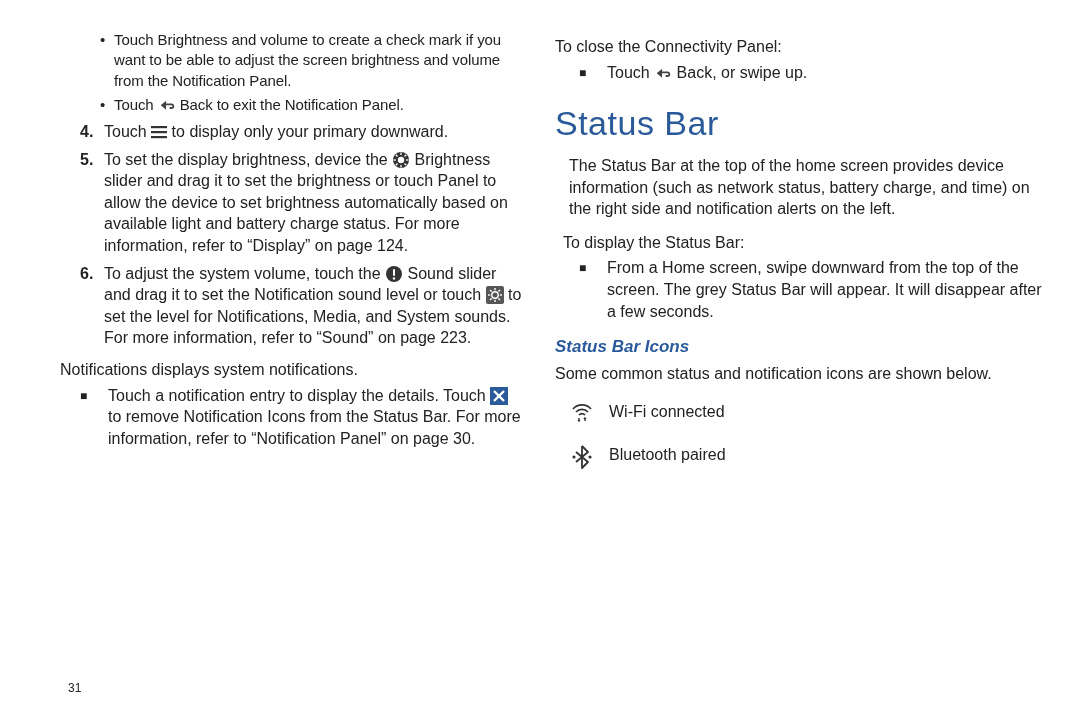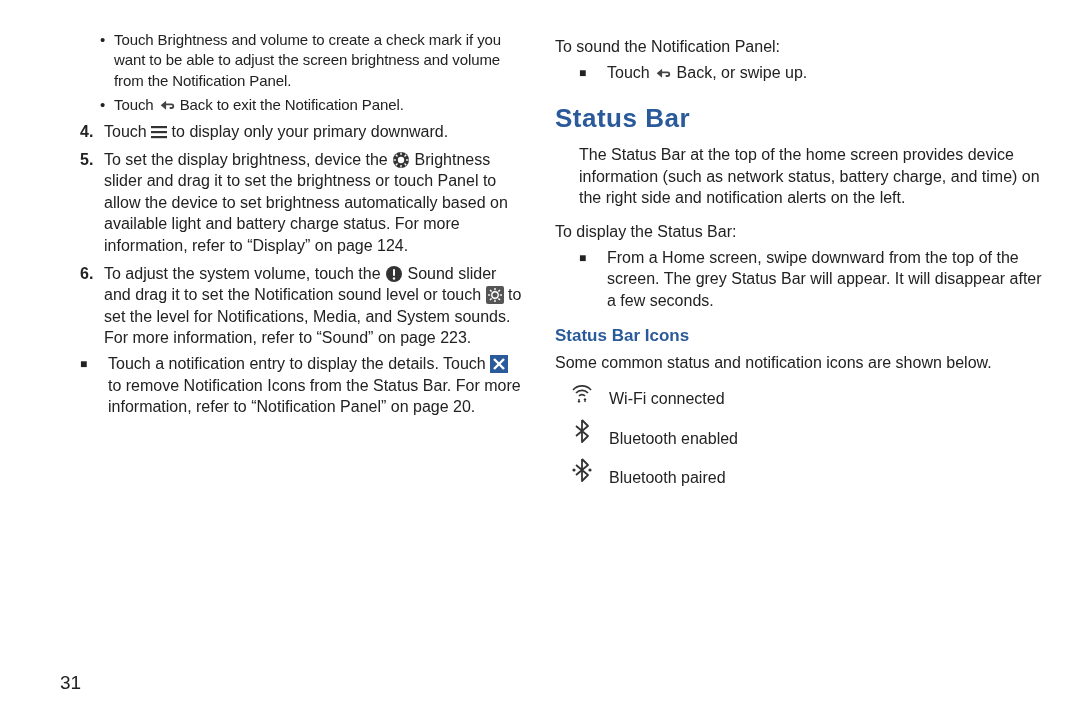--- a/index.html
+++ b/index.html
@@ -6,35 +6,35 @@
   .page{display:flex;padding:30px 36px 20px 36px;gap:30px;height:670px;box-sizing:border-box}
   .col{flex:1;min-width:0}
   .bullet-l1{display:flex;margin:0 0 4px 64px}
   .bullet-l1 .dot{width:14px;flex:none}
   .num{display:flex;margin:6px 0 0 44px}
   .num .n{width:24px;flex:none;font-weight:bold}
   .num .body{flex:1}
   .sq{display:flex;margin:4px 0 0 44px}
   .sq .mk{width:28px;flex:none;font-size:12px;padding-top:3px}
   .plain{margin:10px 0 0 24px}
-  .h1{font-family:Arial,Helvetica,sans-serif;font-weight:700;font-size:26px;color:#2a5a9a;margin:18px 0 6px 0;letter-spacing:0.5px}
-  .h2{font-weight:900;color:#2a5a9a;font-size:17px;margin:14px 0 4px 0}
+  .h1{font-family:Arial,Helvetica,sans-serif;font-weight:400;font-size:34px;color:#2a5a9a;margin:18px 0 6px 0;letter-spacing:0.5px}
+  .h2{font-weight:900;font-style:italic;color:#2a5a9a;font-size:17px;margin:14px 0 4px 0}
   .lead{margin:8px 0 0 18px}
   .lead2{margin:6px 0 0 0}
   .bold{font-weight:normal}
   .ital{}
   .ic-back{display:inline-block;width:18px;height:14px;vertical-align:-2px}
   .ic-lines{display:inline-block;width:16px;height:14px;vertical-align:-2px}
   .ic-bullet{display:inline-block;width:18px;height:18px;vertical-align:-4px}
   .ic-gear{display:inline-block;width:18px;height:18px;vertical-align:-4px}
   .ic-x{display:inline-block;width:18px;height:18px;vertical-align:-4px;background:#2a5a9a}
   .ic-x svg{display:block}
-  .conn{display:flex;align-items:flex-end;margin:8px 0 0 14px;gap:14px}
+  .conn{display:flex;align-items:flex-start;margin:16px 0 0 14px;gap:14px}
   .conn .ic{width:26px;text-align:center}
-  .pgno{position:absolute;left:60px;bottom:24px;font-size:19px}
+  .pgno{position:absolute;left:68px;bottom:24px;font-size:12px}
   .sub{font-size:15px}
   .cond{letter-spacing:-0.1px}
   .right .sq{margin-left:24px}
   .right .lead{margin-left:0}
 </style>
 </head>
 <body>
 
 <div class="page">
 
@@ -104,74 +104,71 @@
                 <line x1="13.8" y1="9" x2="16" y2="9"></line>
                 <line x1="4" y1="4" x2="5.6" y2="5.6"></line>
                 <line x1="12.4" y1="12.4" x2="14" y2="14"></line>
                 <line x1="4" y1="14" x2="5.6" y2="12.4"></line>
                 <line x1="12.4" y1="5.6" x2="14" y2="4"></line>
               </g>
             </svg></span><span> to set the level for Notifications, Media, and System sounds. For more information, refer to </span><span class="ital">“Sound”</span><span> on page 223.</span>
       </span>
     </div>
 
+    <div class="plain">
+      <span class="bold">Notifications</span><span> displays system notifications.</span>
+    </div>
 
     <div class="sq">
       <span class="mk">■</span>
       <span>
         <span>Touch a notification entry to display the details. Touch </span><span class="ic-x"><svg viewBox="0 0 18 18">
               <line x1="4" y1="4" x2="14" y2="14" stroke="#fff" stroke-width="2.4"></line>
               <line x1="14" y1="4" x2="4" y2="14" stroke="#fff" stroke-width="2.4"></line>
-            </svg></span><span> to remove Notification Icons from the Status Bar. For more information, refer to </span><span class="ital">“Notification Panel”</span><span> on page 20.</span>
+            </svg></span><span> to remove Notification Icons from the Status Bar. For more information, refer to </span><span class="ital">“Notification Panel”</span><span> on page 30.</span>
       </span>
     </div>
 
   </div>
 
   <div class="col right">
 
-    <div class="lead2">To sound the Notification Panel:</div>
+    <div class="lead2">To close the Connectivity Panel:</div>
     <div class="sq">
       <span class="mk">■</span>
       <span>
         <span>Touch </span><span class="ic-back"><svg viewBox="0 0 20 14">
               <path d="M3 7 L9 2 L9 5 L15 5 A3 3 0 0 1 15 11 L13 11 L13 9 L15 9 A1 1 0 0 0 15 7 L9 7 L9 12 Z" fill="#444"></path>
             </svg></span><span class="bold"> Back</span><span>, or swipe up.</span>
       </span>
     </div>
 
     <div class="h1">Status Bar</div>
-    <div class="lead" style="margin-left:24px">The Status Bar at the top of the home screen provides device information (such as network status, battery charge, and time) on the right side and notification alerts on the left.</div>
+    <div class="lead" style="margin-left:14px">The Status Bar at the top of the home screen provides device information (such as network status, battery charge, and time) on the right side and notification alerts on the left.</div>
 
-    <div class="bold" style="margin:12px 0 0 0">To display the Status Bar:</div>
+    <div class="bold" style="margin:12px 0 0 8px">To display the Status Bar:</div>
     <div class="sq">
       <span class="mk">■</span>
       <span>From a Home screen, swipe downward from the top of the screen. The grey Status Bar will appear. It will disappear after a few seconds.</span>
     </div>
 
     <div class="h2">Status Bar Icons</div>
     <div>Some common status and notification icons are shown below.</div>
 
 
     <div class="conn">
       <span class="ic"><svg width="22" height="22" viewBox="0 0 22 22">
             <path d="M2 8 A12 12 0 0 1 20 8" fill="none" stroke="#333" stroke-width="1.7"></path>
             <path d="M5 11 A8 8 0 0 1 17 11" fill="none" stroke="#333" stroke-width="1.7"></path>
             <path d="M8 14 A4 4 0 0 1 14 14" fill="none" stroke="#333" stroke-width="1.7"></path>
             <path d="M8 17 L8 20 M7 19 L8 20 L9 19 M14 20 L14 17 M13 18 L14 17 L15 18" fill="none" stroke="#333" stroke-width="1.4"></path>
           </svg></span>
       <span>Wi-Fi connected</span>
     </div>
 
-    <div class="conn">
-      <span class="ic"><svg width="20" height="26" viewBox="0 0 20 26">
-            <path d="M10 2 L10 24 L16 18 L4 8 M10 2 L16 8 L4 18" fill="none" stroke="#333" stroke-width="1.8" stroke-linejoin="round"></path>
-          </svg></span>
-      <span>Bluetooth enabled</span>
-    </div>
 
     <div class="conn">
       <span class="ic"><svg width="22" height="26" viewBox="0 0 22 26">
             <path d="M11 2 L11 24 L17 18 L5 8 M11 2 L17 8 L5 18" fill="none" stroke="#333" stroke-width="1.8" stroke-linejoin="round"></path>
             <circle cx="3" cy="13" r="1.6" fill="#333"></circle>
             <circle cx="19" cy="13" r="1.6" fill="#333"></circle>
           </svg></span>
       <span>Bluetooth paired</span>
     </div>
 

